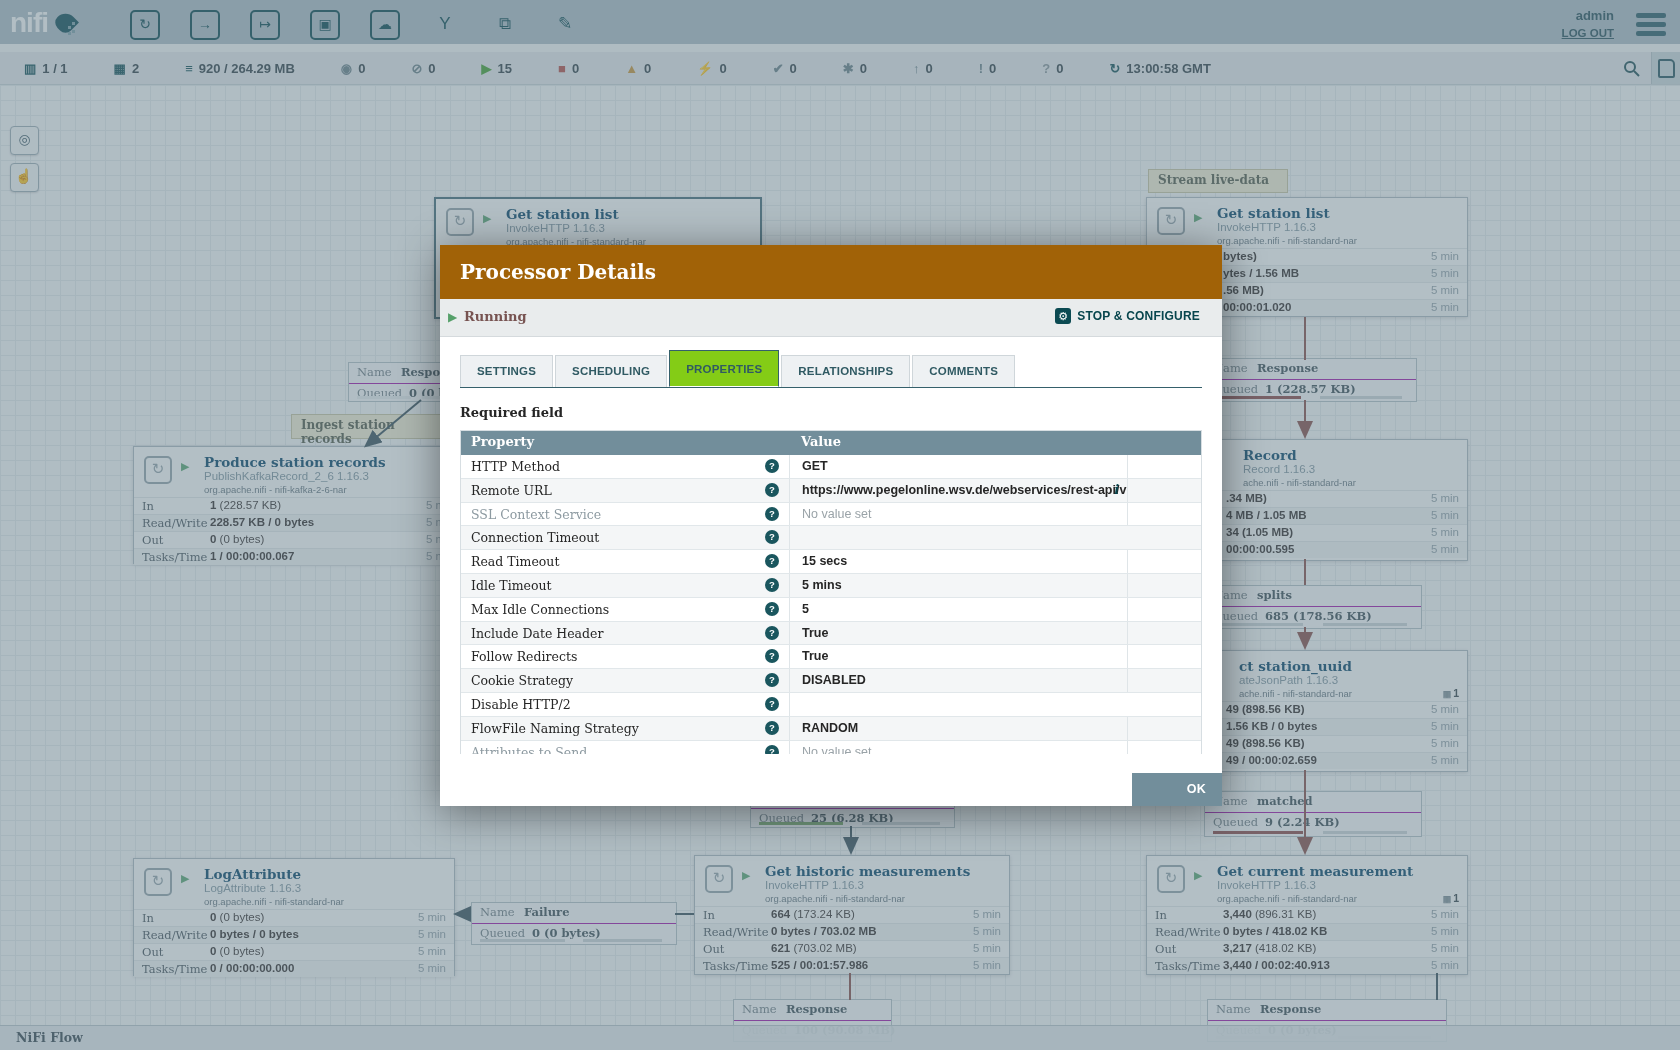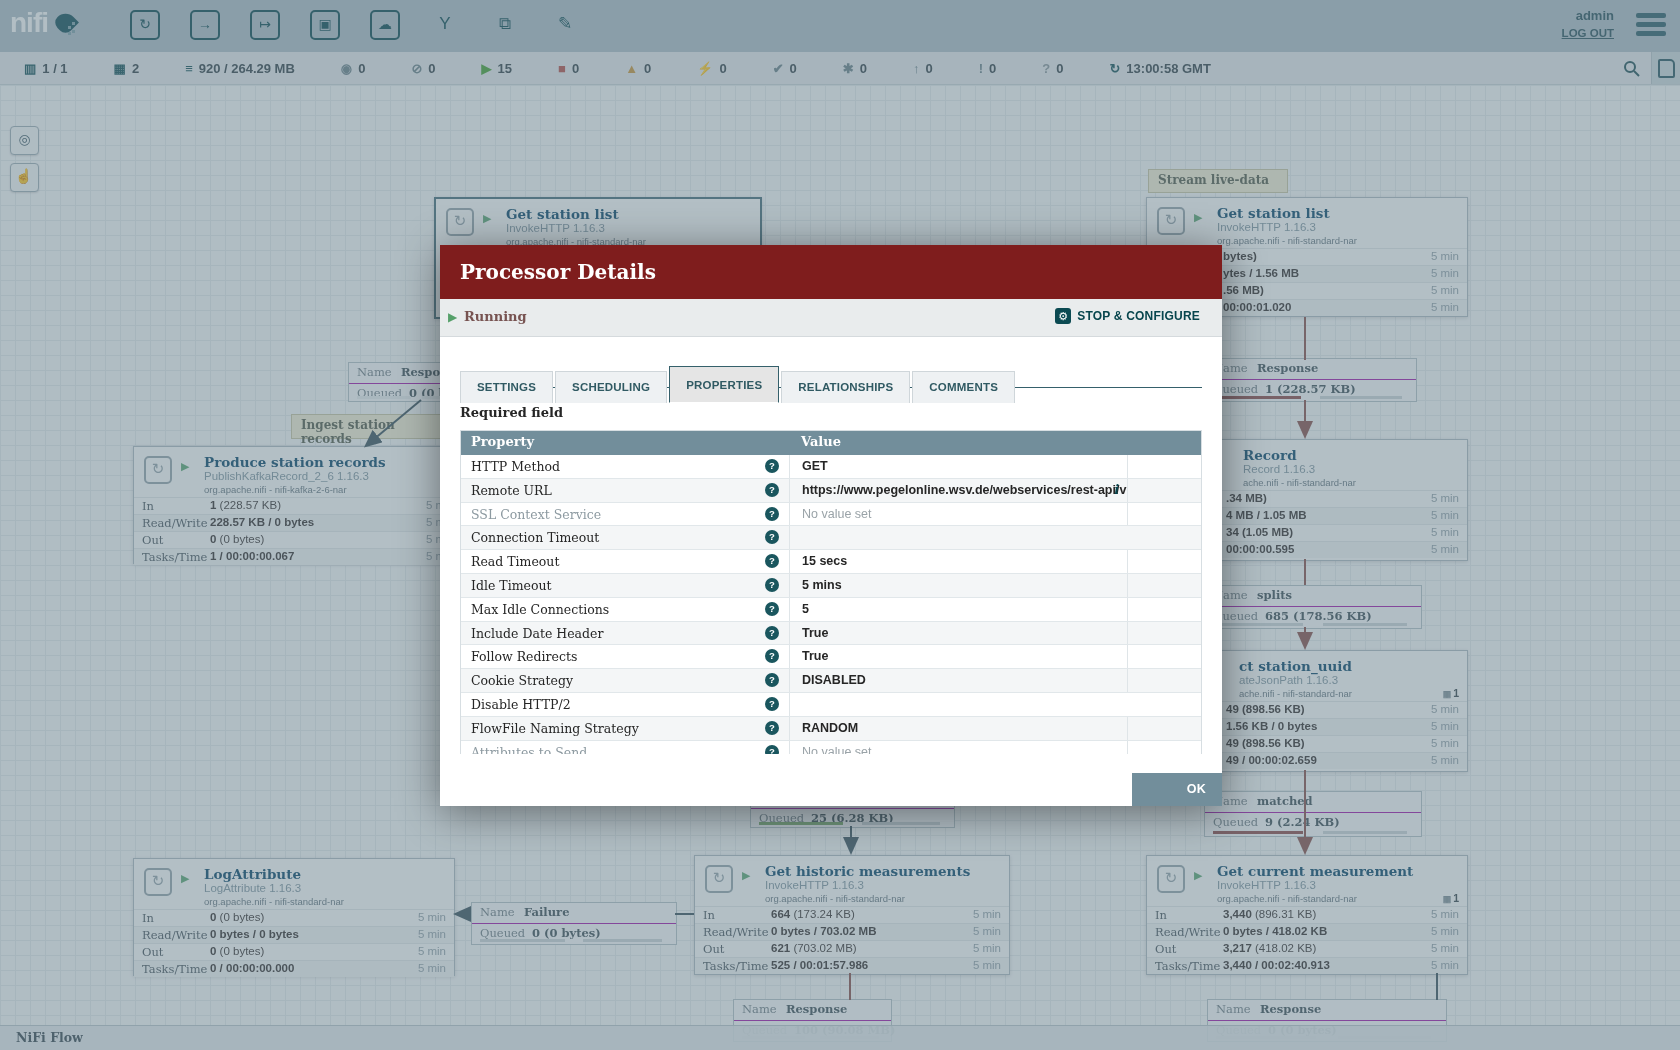--- a/index.html
+++ b/index.html
@@ -1,20 +1,20 @@
 <!DOCTYPE html>
 <html><head>
 <meta charset="utf-8">
 <style>
   html,body{margin:0;padding:0}
   body{width:1680px;height:1050px;overflow:hidden;position:relative;
        font-family:"Liberation Sans",sans-serif;background:#f4f7f8;}
 
   
-  #topbar{position:absolute;top:0;left:0;right:0;height:52px;background:#aebfc8;z-index:6}
+  #topbar{position:absolute;top:0;left:0;right:0;height:44px;background:#aebfc8;z-index:6}
   #logo{position:absolute;left:10px;top:7px;display:flex;align-items:center}
   #logo .word{font:bold 28px "Liberation Sans",sans-serif;letter-spacing:-1px;color:rgba(255,255,255,.93)}
   .drop{position:relative;width:24px;height:26px;margin-left:6px}
   .drop .d{position:absolute;left:2px;top:3px;width:19px;height:19px;background:#14505c;
            border-radius:80% 0 55% 55%;transform:rotate(45deg)}
   .drop .q{position:absolute;width:3px;height:3px;background:#7fa2ad}
   #toolbar{position:absolute;left:130px;top:10px;display:flex;gap:30px}
   .t-icon{width:30px;height:30px;color:#0e4d56;font-size:17px;line-height:28px;text-align:center}
   .t-icon.boxed{border:2px solid #0e4d56;border-radius:5px;width:26px;height:26px;line-height:24px;font-size:14px}
   #userbox{position:absolute;right:66px;top:8px;text-align:right}
@@ -77,36 +77,36 @@
   #footer{position:absolute;left:0;right:0;bottom:0;height:24px;background:rgba(225,232,236,.88);
           border-top:1px solid #bac6cd;z-index:10}
   #breadcrumb{position:absolute;left:16px;top:4px;font:bold 12.5px "DejaVu Serif",serif;color:#3e4e57}
 
   
   #glass{position:absolute;inset:0;background:rgba(97,121,134,.47);z-index:50}
 
   
   #modal{position:absolute;left:440px;top:245px;width:782px;height:561px;background:#fff;z-index:100;
          box-shadow:0 6px 40px rgba(0,0,0,.45)}
-  #m-header{height:54px;background:#7f1d1d;display:flex;align-items:center}
+  #m-header{height:54px;background:#a16207;display:flex;align-items:center}
   #m-title{font:bold 20px "DejaVu Serif",serif;color:#fff;margin-left:20px}
   #m-status{height:37px;background:#e9eced;border-bottom:1px solid #d5dadd;position:relative}
   #m-run-icon{position:absolute;left:8px;top:11px;color:#55a06a;font-size:12px}
   #m-run-text{position:absolute;left:24px;top:10px;font:bold 13px "DejaVu Serif",serif;color:#775351}
   #m-action{position:absolute;right:22px;top:9px;display:flex;align-items:center;gap:6px;cursor:pointer}
   #m-action .gear{width:16px;height:16px;background:#0b4a52;border-radius:3px;color:#fff;
                   font-size:11px;line-height:16px;text-align:center}
   #m-action .txt{font:bold 12px "Liberation Sans",sans-serif;color:#07454d;letter-spacing:.2px}
   #m-body{position:absolute;left:20px;right:20px;top:91px;bottom:0}
   #tabs{position:relative;margin-top:14px;border-bottom:1px solid #35606b;height:37px}
   .tab{display:inline-block;box-sizing:border-box;height:32px;margin-top:5px;margin-right:2px;padding:0 16px;
        background:#eef1f3;border:1px solid #cfd6da;border-bottom:none;
        font:bold 11.5px "Liberation Sans",sans-serif;letter-spacing:.2px;color:#305a63;
        line-height:30px;text-align:center;vertical-align:bottom;cursor:pointer}
-  .tab.active{background:#e5e5e5;border:1px solid #35606b;border-bottom:1px solid #fff;height:37px;margin-top:16px;
+  .tab.active{background:#84cc16;border:1px solid #35606b;border-bottom:1px solid #fff;height:37px;margin-top:0;
               line-height:36px;position:relative;z-index:2}
   #required-note{margin-top:17px;font:bold 13px "DejaVu Serif",serif;color:#262626}
   #ptable{margin-top:10px;border:1px solid #d7dee2;border-bottom:none}
   #ptable-head{height:24px;background:#728E9B;display:flex;color:#fff;font:bold 13px "DejaVu Serif",serif}
   #ptable-head .h1{width:318px;padding:3px 0 0 10px}
   #ptable-head .h2{flex:1;padding:3px 8px 0 12px}
   #ptable-rows{height:299px;overflow:hidden}
   .prow{display:flex;height:23.8px;box-sizing:border-box;border-bottom:1px solid #e1e7ea;font-size:13px}
   .prow.alt{background:#f4f6f7}
   .prow .name{width:318px;position:relative;padding:4px 0 0 10px;box-sizing:content-box;

